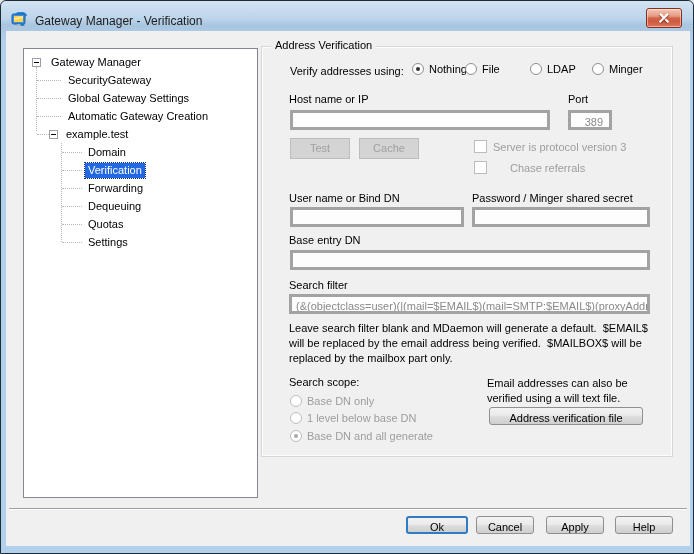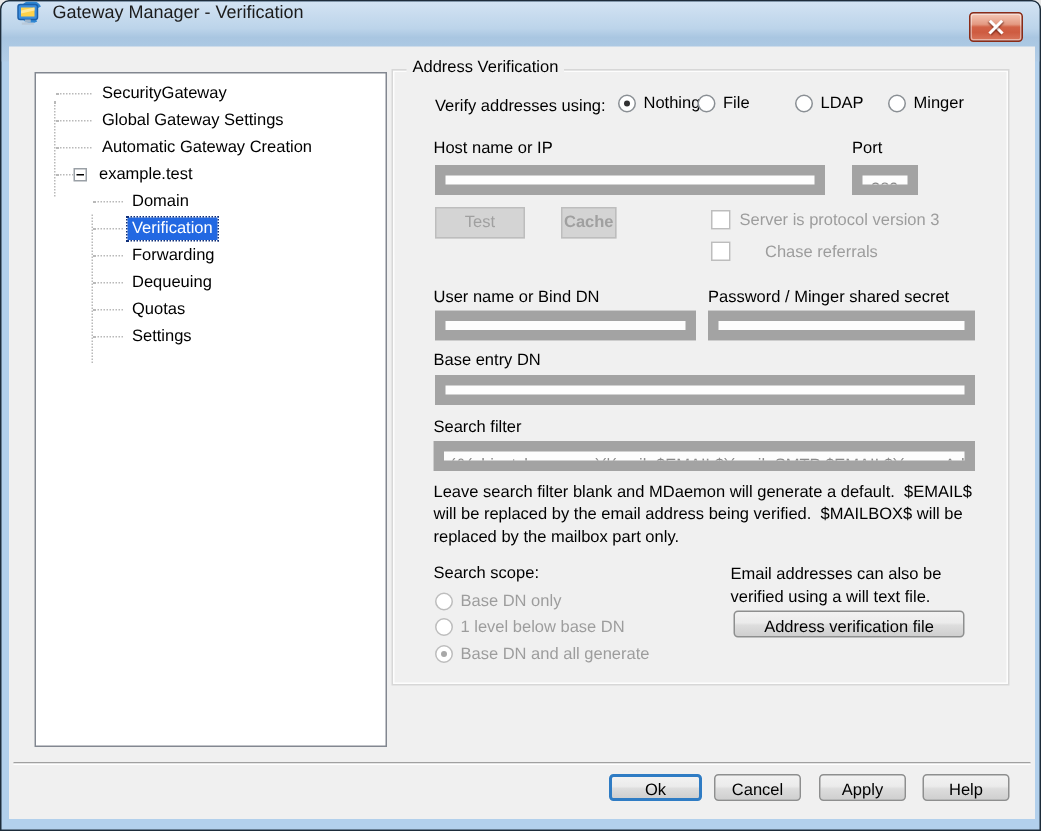--- a/index.html
+++ b/index.html
@@ -5,21 +5,21 @@
   html,body{margin:0;padding:0;background:#e8e8e8;}
   *{box-sizing:border-box;}
   body{font-family:"Liberation Sans","DejaVu Sans",sans-serif;font-size:11px;color:#000;}
 
   .window{position:relative;width:694px;height:554px;background:#b2d0ec;
     border:1px solid #1d2c3a;border-radius:6px 6px 0 0;overflow:hidden;}
 
   
   .titlebar{position:absolute;left:0;top:0;width:100%;height:40px;
     background:linear-gradient(180deg,#d3e3f3 0%,#bcd4ea 45%,#a9c6e1 60%,#b2cde7 100%);
-    border-radius:5px 5px 0 0;display:flex;}
+    border-radius:5px 5px 0 0;display:flex;align-items:center;}
   .app-icon{width:18px;height:18px;margin:0 7px 0 9px;flex:0 0 auto;}
   .title-text{font-size:12px;color:#1c1c1c;}
   .close-btn{position:absolute;right:11px;top:7px;width:36px;height:20px;border-radius:3px;
     border:1px solid #8a2c18;
     background:linear-gradient(180deg,#f5c9b8 0%,#e49a82 40%,#d26347 50%,#ce5b40 70%,#d8765c 100%);
     box-shadow:inset 0 0 0 1px rgba(255,255,255,.45);cursor:pointer;}
   .close-x{position:absolute;left:50%;top:50%;width:10px;height:10px;transform:translate(-50%,-50%);}
   .close-x::before,.close-x::after{content:"";position:absolute;left:-1px;top:4px;width:12px;height:2.4px;
     background:#fff;box-shadow:0 1px 1px rgba(90,20,10,.55);}
   .close-x::before{transform:rotate(45deg);} .close-x::after{transform:rotate(-45deg);}
@@ -41,21 +41,21 @@
   .lvl1x .stub{margin-left:13px;width:12px;} .lvl1x .expander{margin-left:0;} .lvl1x .tree-label{margin-left:5px;}
   .lvl2 .stub{margin-left:38px;width:20px;} .lvl2 .tree-label{margin-left:3px;}
   .vguide{position:absolute;width:0;border-left:1px dotted #b9b9b9;}
 
   
   .groupbox{position:absolute;left:255px;top:15px;width:412px;height:411px;
     border:1px solid #d7d7d7;box-shadow:inset 0 0 0 1px #fdfdfd;}
   .gb-legend{position:absolute;left:9px;top:-8px;background:#f0f0f0;padding:0 4px;color:#000;}
 
   .lbl{position:absolute;color:#000;white-space:nowrap;}
-  .edit{position:absolute;height:20px;background:#fdfdfd;border:7px solid #a3a3a3;
+  .edit{position:absolute;height:20px;background:#fdfdfd;border:3px solid #a3a3a3;
     color:#8a8a8a;padding:2px 4px;white-space:nowrap;overflow:hidden;line-height:15px;}
   .edit.right{text-align:right;padding-right:6px;}
 
   .radio-item{position:absolute;display:flex;align-items:center;gap:5px;white-space:nowrap;}
   .radio-circle{width:12px;height:12px;border-radius:50%;background:#fff;border:1px solid #8a8f94;
     position:relative;flex:0 0 auto;}
   .radio-item.dis .radio-circle{border-color:#bdbdbd;}
   .radio-item.dis{color:#9d9d9d;}
   .radio-circle.on::after{content:"";position:absolute;left:3px;top:3px;width:4px;height:4px;
     border-radius:50%;background:#333;}
@@ -95,20 +95,24 @@
       <span class="close-x"></span>
     </div>
   </div>
 
   <div class="client">
 
     <div class="tree">
       <div class="vguide" style="left:12px;top:18px;height:64px;"></div>
       <div class="vguide" style="left:37px;top:94px;height:99px;"></div>
 
+      <div class="tree-row lvl0">
+        <span class="expander"></span>
+        <span class="tree-label">Gateway Manager</span>
+      </div>
       <div class="tree-row lvl1">
         <span class="stub"></span>
         <span class="tree-label">SecurityGateway</span>
       </div>
       <div class="tree-row lvl1">
         <span class="stub"></span>
         <span class="tree-label">Global Gateway Settings</span>
       </div>
       <div class="tree-row lvl1">
         <span class="stub"></span>
@@ -166,21 +170,21 @@
         <span class="radio-circle"></span>
         <span>Minger</span>
       </div>
 
       <span class="lbl" style="left:27px;top:46px;">Host name or IP</span>
       <div class="edit" style="left:28px;top:63px;width:260px;"></div>
       <span class="lbl" style="left:306px;top:46px;">Port</span>
       <div class="edit right" style="left:306px;top:63px;width:44px;">389</div>
 
       <div class="btn-dis" style="left:28px;top:91px;width:60px;">Test</div>
-      <div class="btn-dis" style="left:112px;top:91px;width:37px;font-weight:bold;">Cache</div>
+      <div class="btn-dis" style="left:97px;top:91px;width:60px;">Cache</div>
 
       <div class="check-item" style="left:212px;top:93px;">
         <span class="checkbox"></span>
         <span>Server is protocol version 3</span>
       </div>
       <div class="check-item" style="left:212px;top:114px;gap:23px;">
         <span class="checkbox"></span>
         <span>Chase referrals</span>
       </div>
 

